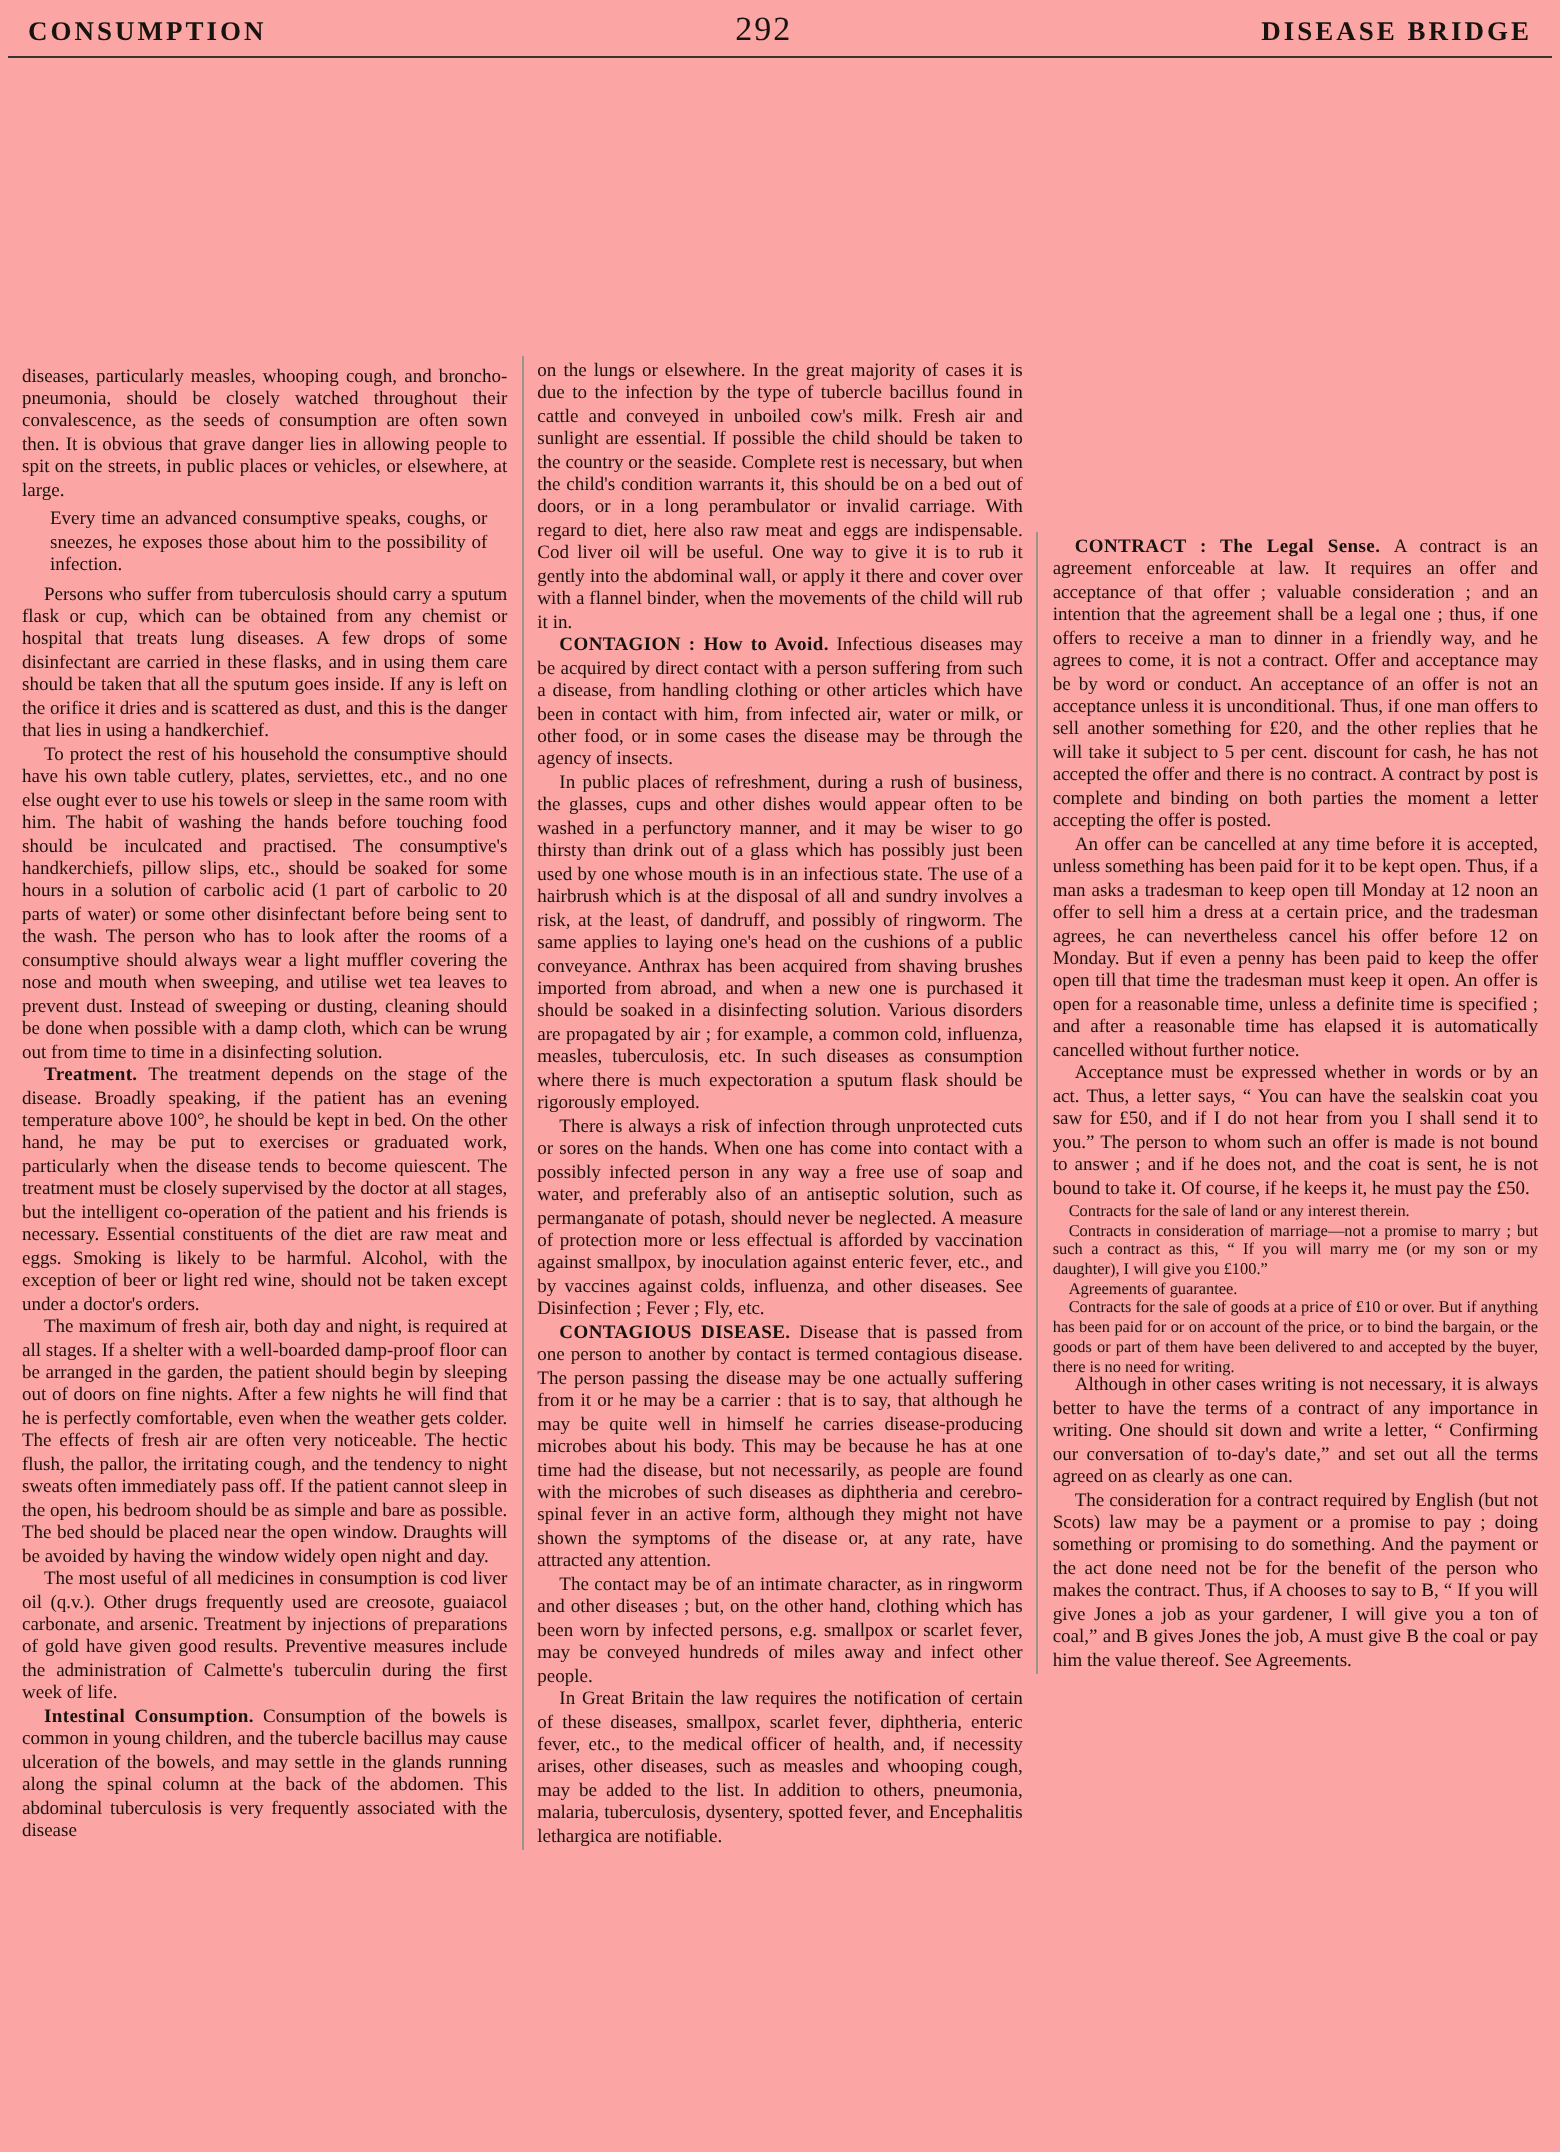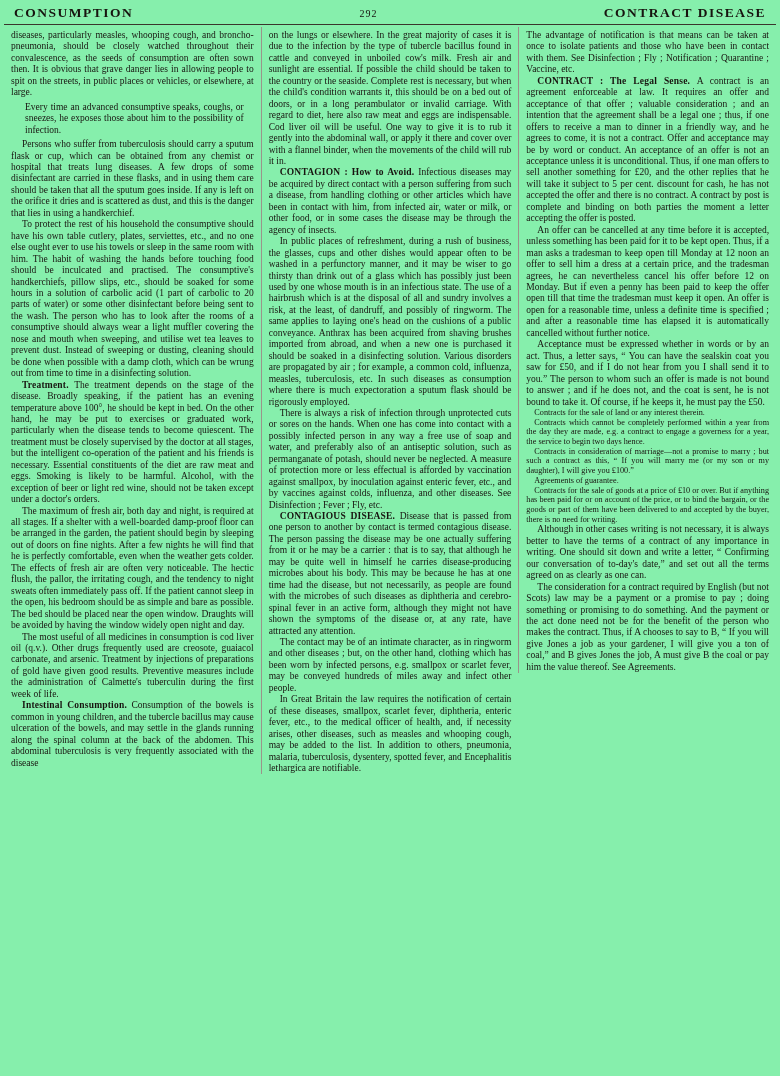--- a/index.html
+++ b/index.html
@@ -1,35 +1,35 @@
 <!DOCTYPE html>
 <html><head>
 <meta charset="utf-8">
 <style>
   html,body{margin:0;padding:0;background:#e9e6df;}
   .page{
     box-sizing:border-box;
     width:780px;height:1076px;
     margin:0 auto;
-    background:#86efac;
+    background:#fca5a5;
     color:#17140f;
     font-family:"Liberation Serif","DejaVu Serif",serif;
     display:flex;flex-direction:column;
     overflow:hidden;
   }
   .header{
     display:flex;justify-content:space-between;align-items:baseline;
     padding:5px 10px 3px;
     border-bottom:1.6px solid #3a352c;
     margin:0 4px;
   }
   .header .title{font-weight:bold;font-size:13.5px;letter-spacing:1.5px;}
-  .header .pageno{font-size:10px;letter-spacing:1px;}
+  .header .pageno{font-size:17px;letter-spacing:1px;}
   .columns{
-    flex:1;display:flex;align-items:flex-start;overflow:hidden;
+    flex:1;display:flex;align-items:center;overflow:hidden;
     padding:2px 4px 4px;
   }
   .col{
     flex:1 1 0;min-width:0;overflow:hidden;
     padding:3px 7px 0 7px;
   }
   .col + .col{border-left:1px solid #9a948a;}
   .col p{
     margin:0;
     font-size:9.5px;line-height:11.45px;
@@ -47,21 +47,21 @@
   }
   .col b.lead{font-weight:bold;letter-spacing:.2px;}
 </style>
 </head>
 <body>
 
 <div class="page">
   <div class="header">
     <span class="title">CONSUMPTION</span>
     <span class="pageno">292</span>
-    <span class="title">CONTRACT DISEASE</span>
+    <span class="title">DISEASE BRIDGE</span>
   </div>
   <div class="columns">
     <div class="col">
         <p class="noindent">diseases, particularly measles, whooping cough, and broncho-pneumonia, should be closely watched throughout their convalescence, as the seeds of consumption are often sown then. It is obvious that grave danger lies in allowing people to spit on the streets, in public places or vehicles, or elsewhere, at large.</p>
         <p class="italic">Every time an advanced consumptive speaks, coughs, or sneezes, he exposes those about him to the possibility of infection.</p>
         <p class="">Persons who suffer from tuberculosis should carry a sputum flask or cup, which can be obtained from any chemist or hospital that treats lung diseases. A few drops of some disinfectant are carried in these flasks, and in using them care should be taken that all the sputum goes inside. If any is left on the orifice it dries and is scattered as dust, and this is the danger that lies in using a handkerchief.</p>
         <p class="">To protect the rest of his household the consumptive should have his own table cutlery, plates, serviettes, etc., and no one else ought ever to use his towels or sleep in the same room with him. The habit of washing the hands before touching food should be inculcated and practised. The consumptive's handkerchiefs, pillow slips, etc., should be soaked for some hours in a solution of carbolic acid (1 part of carbolic to 20 parts of water) or some other disinfectant before being sent to the wash. The person who has to look after the rooms of a consumptive should always wear a light muffler covering the nose and mouth when sweeping, and utilise wet tea leaves to prevent dust. Instead of sweeping or dusting, cleaning should be done when possible with a damp cloth, which can be wrung out from time to time in a disinfecting solution.</p>
         <p class=""><b class="lead">Treatment.</b>&nbsp;The treatment depends on the stage of the disease. Broadly speaking, if the patient has an evening temperature above 100°, he should be kept in bed. On the other hand, he may be put to exercises or graduated work, particularly when the disease tends to become quiescent. The treatment must be closely supervised by the doctor at all stages, but the intelligent co-operation of the patient and his friends is necessary. Essential constituents of the diet are raw meat and eggs. Smoking is likely to be harmful. Alcohol, with the exception of beer or light red wine, should not be taken except under a doctor's orders.</p>
         <p class="">The maximum of fresh air, both day and night, is required at all stages. If a shelter with a well-boarded damp-proof floor can be arranged in the garden, the patient should begin by sleeping out of doors on fine nights. After a few nights he will find that he is perfectly comfortable, even when the weather gets colder. The effects of fresh air are often very noticeable. The hectic flush, the pallor, the irritating cough, and the tendency to night sweats often immediately pass off. If the patient cannot sleep in the open, his bedroom should be as simple and bare as possible. The bed should be placed near the open window. Draughts will be avoided by having the window widely open night and day.</p>
         <p class="">The most useful of all medicines in consumption is cod liver oil (q.v.). Other drugs frequently used are creosote, guaiacol carbonate, and arsenic. Treatment by injections of preparations of gold have given good results. Preventive measures include the administration of Calmette's tuberculin during the first week of life.</p>
@@ -70,26 +70,24 @@
     <div class="col">
         <p class="noindent">on the lungs or elsewhere. In the great majority of cases it is due to the infection by the type of tubercle bacillus found in cattle and conveyed in unboiled cow's milk. Fresh air and sunlight are essential. If possible the child should be taken to the country or the seaside. Complete rest is necessary, but when the child's condition warrants it, this should be on a bed out of doors, or in a long perambulator or invalid carriage. With regard to diet, here also raw meat and eggs are indispensable. Cod liver oil will be useful. One way to give it is to rub it gently into the abdominal wall, or apply it there and cover over with a flannel binder, when the movements of the child will rub it in.</p>
         <p class=""><b class="lead">CONTAGION : How to Avoid.</b>&nbsp;Infectious diseases may be acquired by direct contact with a person suffering from such a disease, from handling clothing or other articles which have been in contact with him, from infected air, water or milk, or other food, or in some cases the disease may be through the agency of insects.</p>
         <p class="">In public places of refreshment, during a rush of business, the glasses, cups and other dishes would appear often to be washed in a perfunctory manner, and it may be wiser to go thirsty than drink out of a glass which has possibly just been used by one whose mouth is in an infectious state. The use of a hairbrush which is at the disposal of all and sundry involves a risk, at the least, of dandruff, and possibly of ringworm. The same applies to laying one's head on the cushions of a public conveyance. Anthrax has been acquired from shaving brushes imported from abroad, and when a new one is purchased it should be soaked in a disinfecting solution. Various disorders are propagated by air ; for example, a common cold, influenza, measles, tuberculosis, etc. In such diseases as consumption where there is much expectoration a sputum flask should be rigorously employed.</p>
         <p class="">There is always a risk of infection through unprotected cuts or sores on the hands. When one has come into contact with a possibly infected person in any way a free use of soap and water, and preferably also of an antiseptic solution, such as permanganate of potash, should never be neglected. A measure of protection more or less effectual is afforded by vaccination against smallpox, by inoculation against enteric fever, etc., and by vaccines against colds, influenza, and other diseases. See Disinfection ; Fever ; Fly, etc.</p>
         <p class=""><b class="lead">CONTAGIOUS DISEASE.</b>&nbsp;Disease that is passed from one person to another by contact is termed contagious disease. The person passing the disease may be one actually suffering from it or he may be a carrier : that is to say, that although he may be quite well in himself he carries disease-producing microbes about his body. This may be because he has at one time had the disease, but not necessarily, as people are found with the microbes of such diseases as diphtheria and cerebro-spinal fever in an active form, although they might not have shown the symptoms of the disease or, at any rate, have attracted any attention.</p>
         <p class="">The contact may be of an intimate character, as in ringworm and other diseases ; but, on the other hand, clothing which has been worn by infected persons, e.g. smallpox or scarlet fever, may be conveyed hundreds of miles away and infect other people.</p>
         <p class="">In Great Britain the law requires the notification of certain of these diseases, smallpox, scarlet fever, diphtheria, enteric fever, etc., to the medical officer of health, and, if necessity arises, other diseases, such as measles and whooping cough, may be added to the list. In addition to others, pneumonia, malaria, tuberculosis, dysentery, spotted fever, and Encephalitis lethargica are notifiable.</p>
       </div>
     <div class="col">
-        <p class="noindent">The advantage of notification is that means can be taken at once to isolate patients and those who have been in contact with them. See Disinfection ; Fly ; Notification ; Quarantine ; Vaccine, etc.</p>
         <p class=""><b class="lead">CONTRACT : The Legal Sense.</b>&nbsp;A contract is an agreement enforceable at law. It requires an offer and acceptance of that offer ; valuable consideration ; and an intention that the agreement shall be a legal one ; thus, if one offers to receive a man to dinner in a friendly way, and he agrees to come, it is not a contract. Offer and acceptance may be by word or conduct. An acceptance of an offer is not an acceptance unless it is unconditional. Thus, if one man offers to sell another something for £20, and the other replies that he will take it subject to 5 per cent. discount for cash, he has not accepted the offer and there is no contract. A contract by post is complete and binding on both parties the moment a letter accepting the offer is posted.</p>
         <p class="">An offer can be cancelled at any time before it is accepted, unless something has been paid for it to be kept open. Thus, if a man asks a tradesman to keep open till Monday at 12 noon an offer to sell him a dress at a certain price, and the tradesman agrees, he can nevertheless cancel his offer before 12 on Monday. But if even a penny has been paid to keep the offer open till that time the tradesman must keep it open. An offer is open for a reasonable time, unless a definite time is specified ; and after a reasonable time has elapsed it is automatically cancelled without further notice.</p>
         <p class="">Acceptance must be expressed whether in words or by an act. Thus, a letter says, “ You can have the sealskin coat you saw for £50, and if I do not hear from you I shall send it to you.” The person to whom such an offer is made is not bound to answer ; and if he does not, and the coat is sent, he is not bound to take it. Of course, if he keeps it, he must pay the £50.</p>
         <p class="small">Contracts for the sale of land or any interest therein.</p>
-        <p class="small">Contracts which cannot be completely performed within a year from the day they are made, e.g. a contract to engage a governess for a year, the service to begin two days hence.</p>
         <p class="small">Contracts in consideration of marriage—not a promise to marry ; but such a contract as this, “ If you will marry me (or my son or my daughter), I will give you £100.”</p>
         <p class="small">Agreements of guarantee.</p>
         <p class="small">Contracts for the sale of goods at a price of £10 or over. But if anything has been paid for or on account of the price, or to bind the bargain, or the goods or part of them have been delivered to and accepted by the buyer, there is no need for writing.</p>
         <p class="">Although in other cases writing is not necessary, it is always better to have the terms of a contract of any importance in writing. One should sit down and write a letter, “ Confirming our conversation of to-day's date,” and set out all the terms agreed on as clearly as one can.</p>
         <p class="">The consideration for a contract required by English (but not Scots) law may be a payment or a promise to pay ; doing something or promising to do something. And the payment or the act done need not be for the benefit of the person who makes the contract. Thus, if A chooses to say to B, “ If you will give Jones a job as your gardener, I will give you a ton of coal,” and B gives Jones the job, A must give B the coal or pay him the value thereof. See Agreements.</p>
       </div>
   </div>
 </div>
 
 </body></html>

